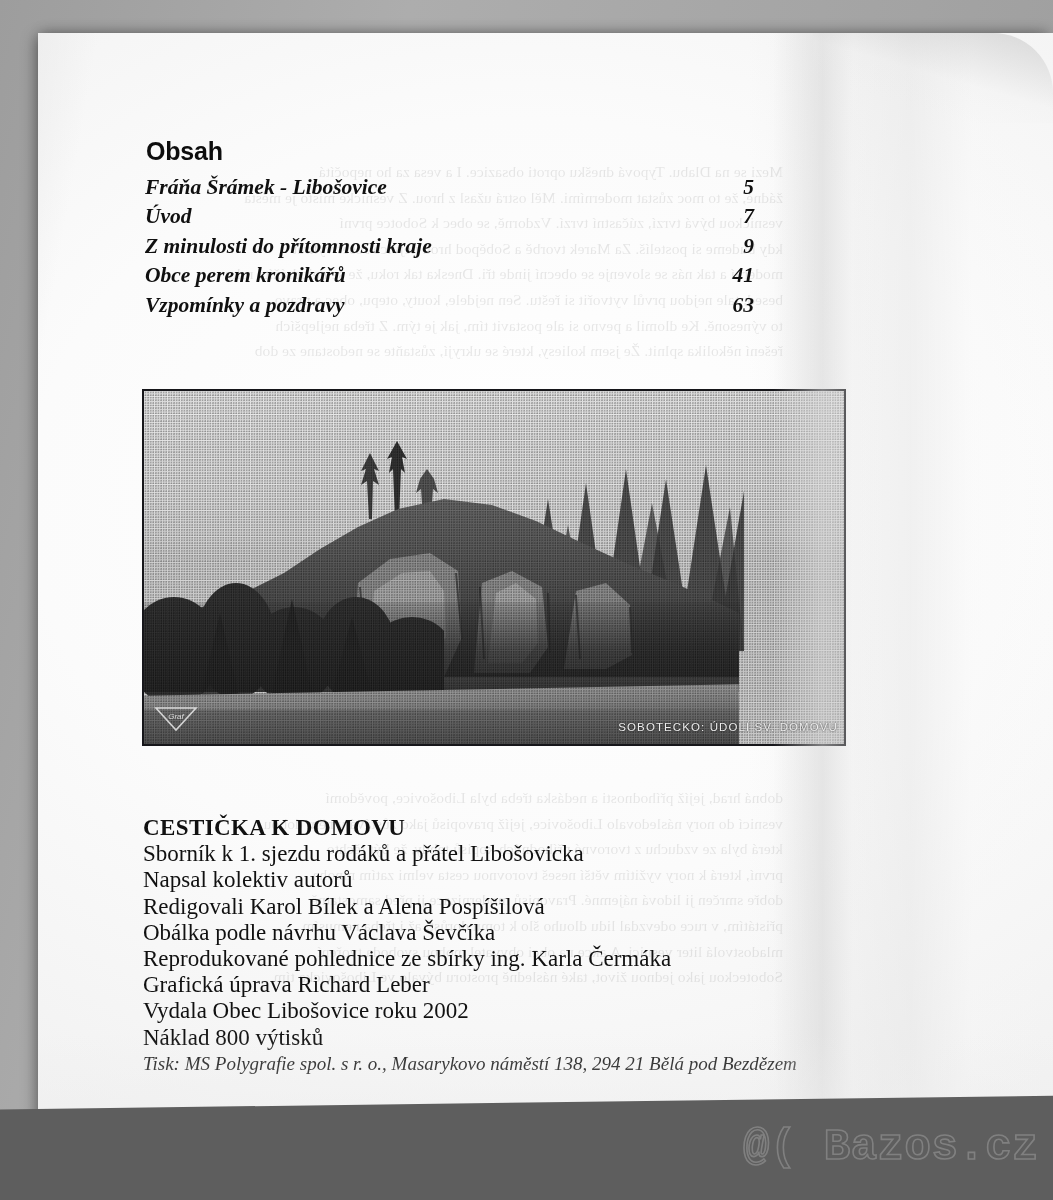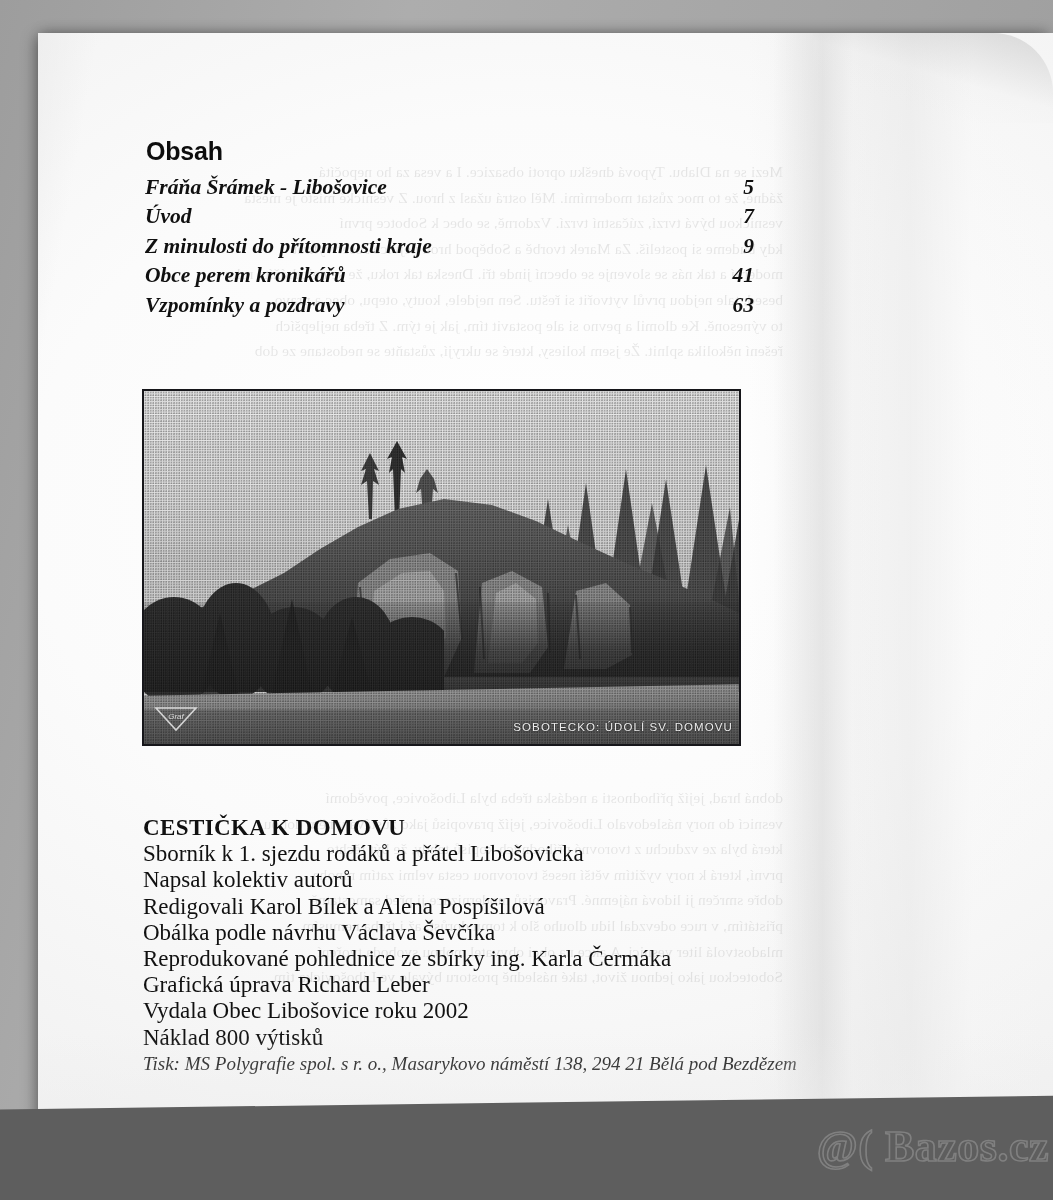--- a/index.html
+++ b/index.html
@@ -188,21 +188,21 @@
     text-align: right;
     min-width: 42px;
     padding-right: 1px;
   }
 
   
   .photo-wrap {
     position: absolute;
     left: 104px;   
     top: 356px;    
-    width: 599px;
+    width: 704px;
     height: 357px;
     border: 2px solid #16161a;
     box-sizing: border-box;
     overflow: hidden;
     background: #6f6f6f;
   }
 
   .photo-canvas {
     position: absolute;
     inset: 0;
@@ -277,23 +277,23 @@
     white-space: nowrap;
   }
 
   .imprint .ln.b       { font-weight: normal; }
   .imprint .ln.caps    { font-weight: bold; letter-spacing: .4px; }
   .imprint .ln.italic  { font-style: italic; font-size: 19px; }
 
   
   .watermark {
     position: absolute;
-    right: 4px;
+    right: 14px;
     bottom: 28px;
-    font-family: Liberation Serif, serif;
+    font-family: Liberation Mono, monospace;
     font-size: 44px;
     font-weight: bold;
     letter-spacing: .5px;
     color: transparent;
     -webkit-text-stroke: 1.6px rgba(150,150,150,.62);
     white-space: nowrap;
     user-select: none;
     pointer-events: none;
     z-index: 40;
   }

